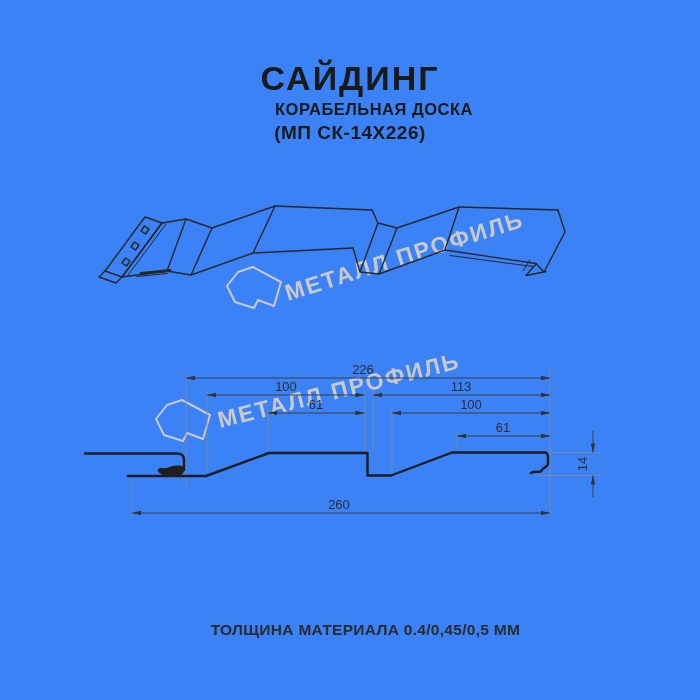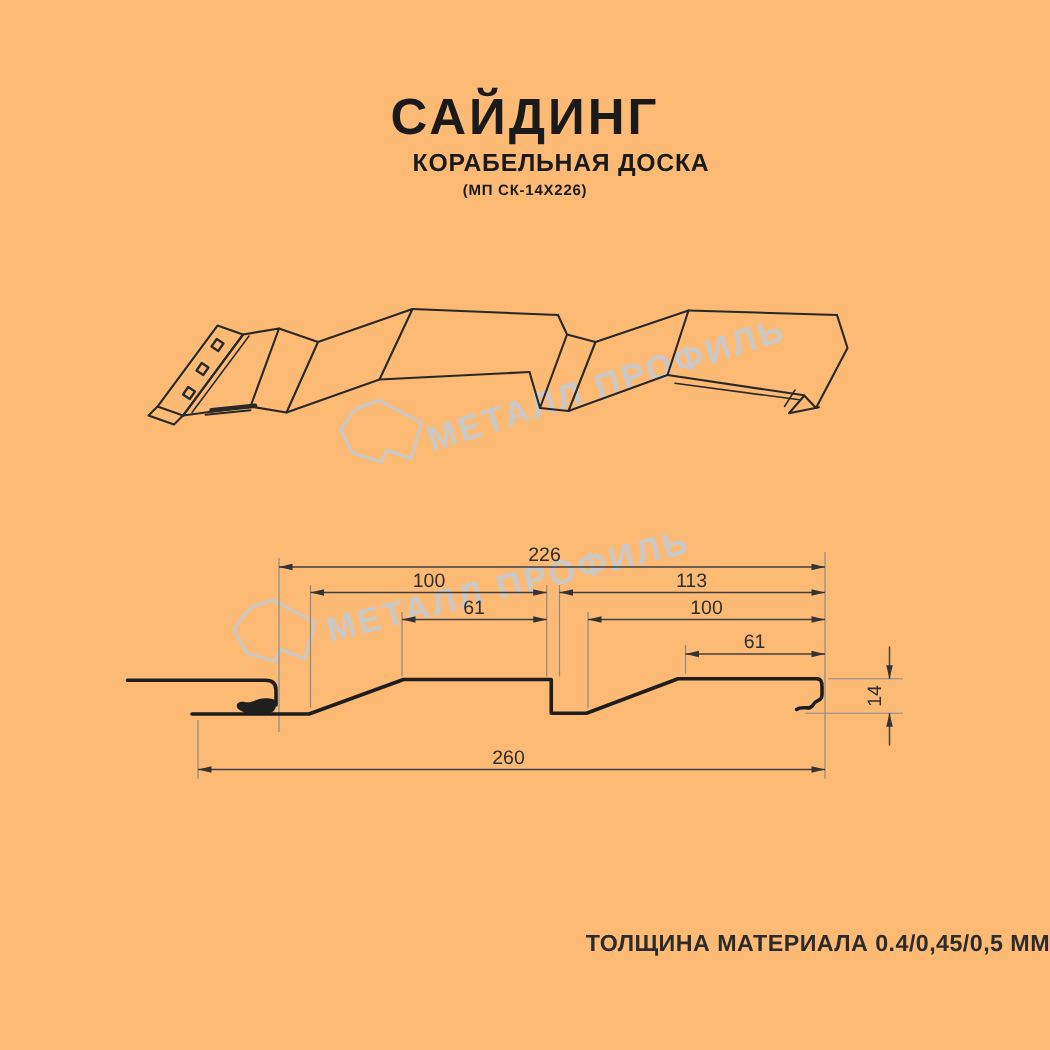--- a/index.html
+++ b/index.html
@@ -1,25 +1,25 @@
 <!DOCTYPE html>
 <html><head>
 <meta charset="utf-8">
 <style>
   html,body{margin:0;padding:0;background:#fff;}
   #page{
-    position:relative;width:700px;height:700px;background:#fdba74;overflow:hidden;
+    position:relative;width:700px;height:700px;background:#3b82f6;overflow:hidden;
     font-family:"Liberation Sans",sans-serif;
   }
   .title-block div{position:absolute;left:0;right:0;text-align:center;color:#1a1a1a;}
   .t-main{top:59px;font-size:34px;font-weight:700;letter-spacing:2px;}
   .t-sub{top:100px;font-size:16.5px;font-weight:700;letter-spacing:0.5px;padding-left:48px;}
-  .t-code{top:122px;font-size:10px;font-weight:700;letter-spacing:0.5px;}
+  .t-code{top:122px;font-size:19px;font-weight:700;letter-spacing:0.5px;}
   .footer-note{
-    position:absolute;left:0;right:0;top:621px;text-align:right;
+    position:absolute;left:0;right:0;top:621px;text-align:center;
     font-size:15.5px;font-weight:700;letter-spacing:0.3px;color:#2b2b2b;margin-left:31px;
   }
   svg{position:absolute;left:0;top:0;}
   .wm{stroke:#c9c9c9;fill:none;stroke-width:2;stroke-linejoin:round;}
   .wm-text{fill:#c9c9c9;font-size:23px;font-weight:700;letter-spacing:2px;}
   .persp{stroke:#282828;stroke-width:1.4;fill:none;stroke-linejoin:round;stroke-linecap:round;}
   .persp-thick{stroke:#282828;stroke-width:3;fill:none;stroke-linecap:round;}
   .profile{stroke:#1d1d1d;stroke-width:2.4;fill:none;stroke-linejoin:round;stroke-linecap:round;}
   .blob{fill:#1f1f1f;stroke:none;}
   .ext{stroke:#8a8a8a;stroke-width:0.8;fill:none;}

